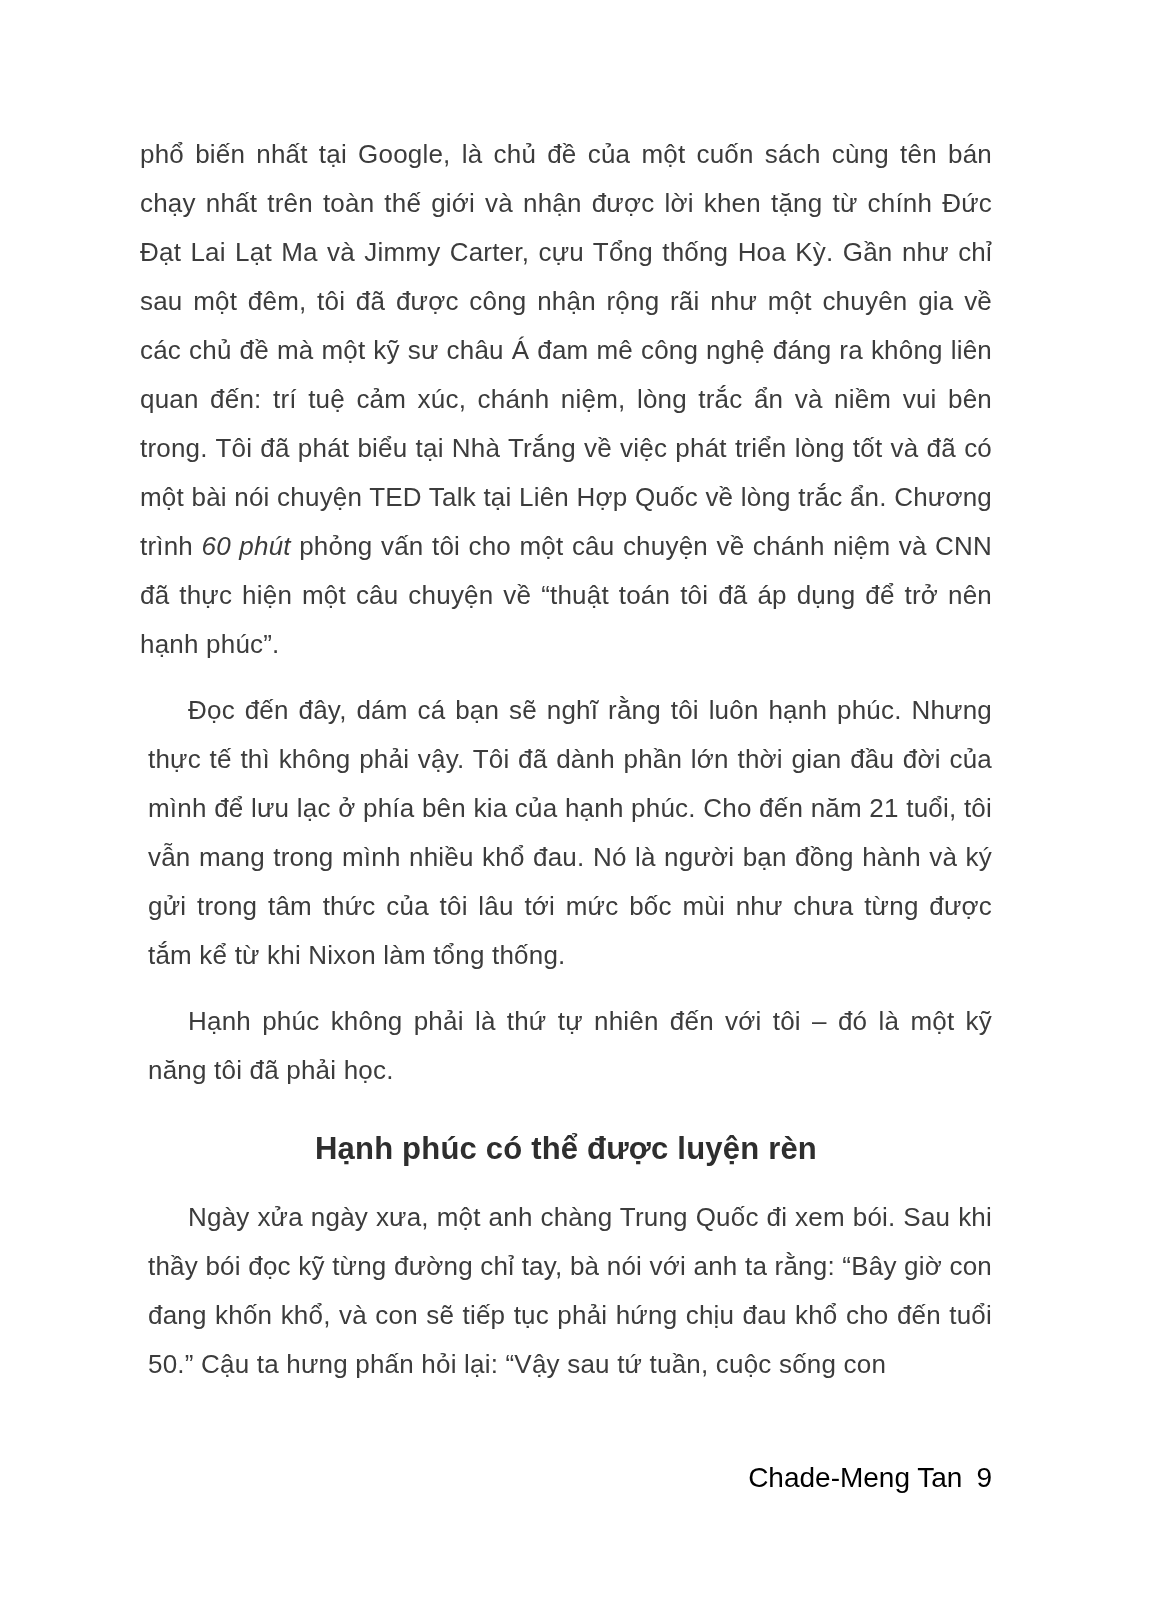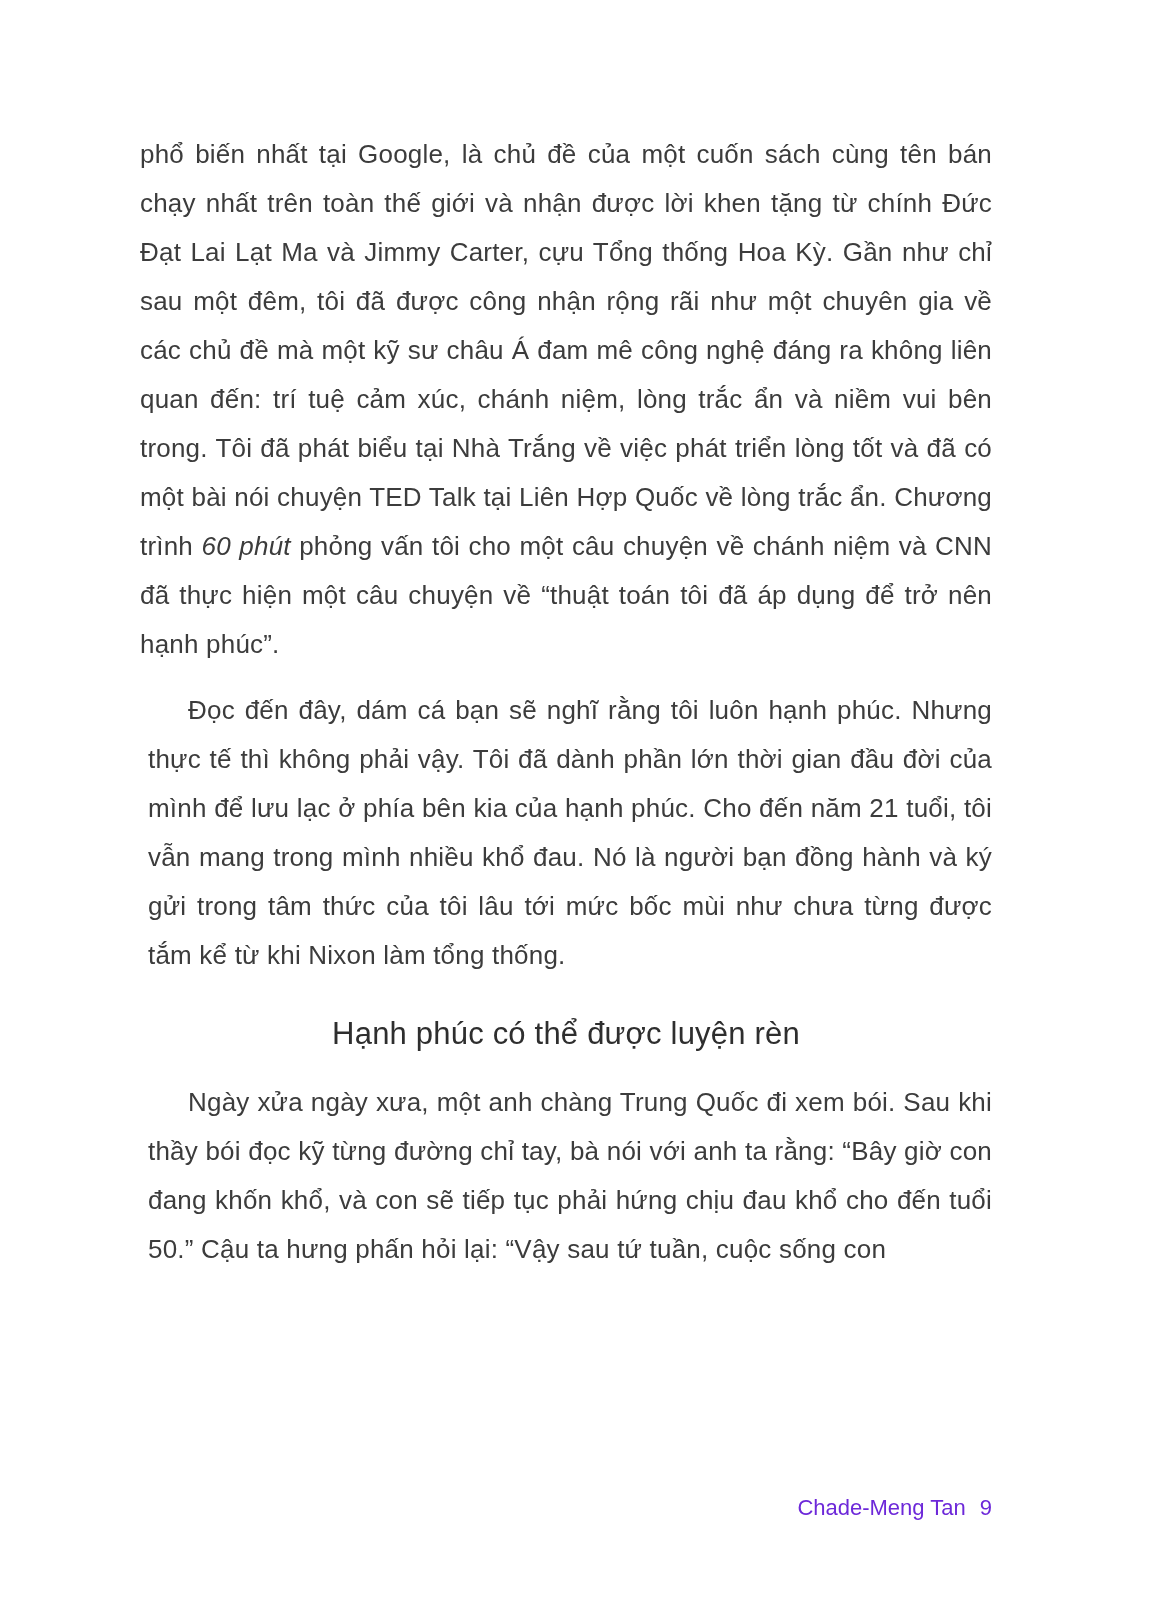--- a/index.html
+++ b/index.html
@@ -33,49 +33,49 @@
   }
   .para.indent {
     text-indent: 40px;
     margin-left: 8px;
   }
   .italic {
     font-style: italic;
   }
   .section-heading {
     font-size: 31px;
-    font-weight: normal;
+    font-weight: bold;
     text-align: center;
     color: #2e2e2e;
     margin: 36px 0 26px 0;
     letter-spacing: 0.2px;
   }
   .footer {
     position: absolute;
     top: 1462px;
     right: 174px;
-    font-size: 22px;
-    color: #6d28d9;
+    font-size: 28px;
+    color: #000000;
     text-align: right;
-    margin-top: 33px;
   }
   .footer .page-num {
     margin-left: 14px;
   }
 </style>
 </head>
 <body>
 
 <div class="page">
   <div class="content">
 
     <p class="para"><span>phổ biến nhất tại Google, là chủ đề của một cuốn sách cùng tên bán chạy nhất trên toàn thế giới và nhận được lời khen tặng từ chính Đức Đạt Lai Lạt Ma và Jimmy Carter, cựu Tổng thống Hoa Kỳ. Gần như chỉ sau một đêm, tôi đã được công nhận rộng rãi như một chuyên gia về các chủ đề mà một kỹ sư châu Á đam mê công nghệ đáng ra không liên quan đến: trí tuệ cảm xúc, chánh niệm, lòng trắc ẩn và niềm vui bên trong. Tôi đã phát biểu tại Nhà Trắng về việc phát triển lòng tốt và đã có một bài nói chuyện TED Talk tại Liên Hợp Quốc về lòng trắc ẩn. Chương trình </span><em class="italic">60 phút</em><span> phỏng vấn tôi cho một câu chuyện về chánh niệm và CNN đã thực hiện một câu chuyện về “thuật toán tôi đã áp dụng để trở nên hạnh phúc”.</span></p>
 
     <p class="para indent">Đọc đến đây, dám cá bạn sẽ nghĩ rằng tôi luôn hạnh phúc. Nhưng thực tế thì không phải vậy. Tôi đã dành phần lớn thời gian đầu đời của mình để lưu lạc ở phía bên kia của hạnh phúc. Cho đến năm 21 tuổi, tôi vẫn mang trong mình nhiều khổ đau. Nó là người bạn đồng hành và ký gửi trong tâm thức của tôi lâu tới mức bốc mùi như chưa từng được tắm kể từ khi Nixon làm tổng thống.</p>
 
+    <p class="para indent">Hạnh phúc không phải là thứ tự nhiên đến với tôi – đó là một kỹ năng tôi đã phải học.</p>
 
     <h2 class="section-heading">Hạnh phúc có thể được luyện rèn</h2>
 
     <p class="para indent">Ngày xửa ngày xưa, một anh chàng Trung Quốc đi xem bói. Sau khi thầy bói đọc kỹ từng đường chỉ tay, bà nói với anh ta rằng: “Bây giờ con đang khốn khổ, và con sẽ tiếp tục phải hứng chịu đau khổ cho đến tuổi 50.” Cậu ta hưng phấn hỏi lại: “Vậy sau tứ tuần, cuộc sống con</p>
 
   </div>
 
   <div class="footer">
     <span>Chade-Meng Tan</span><span class="page-num">9</span>
   </div>

